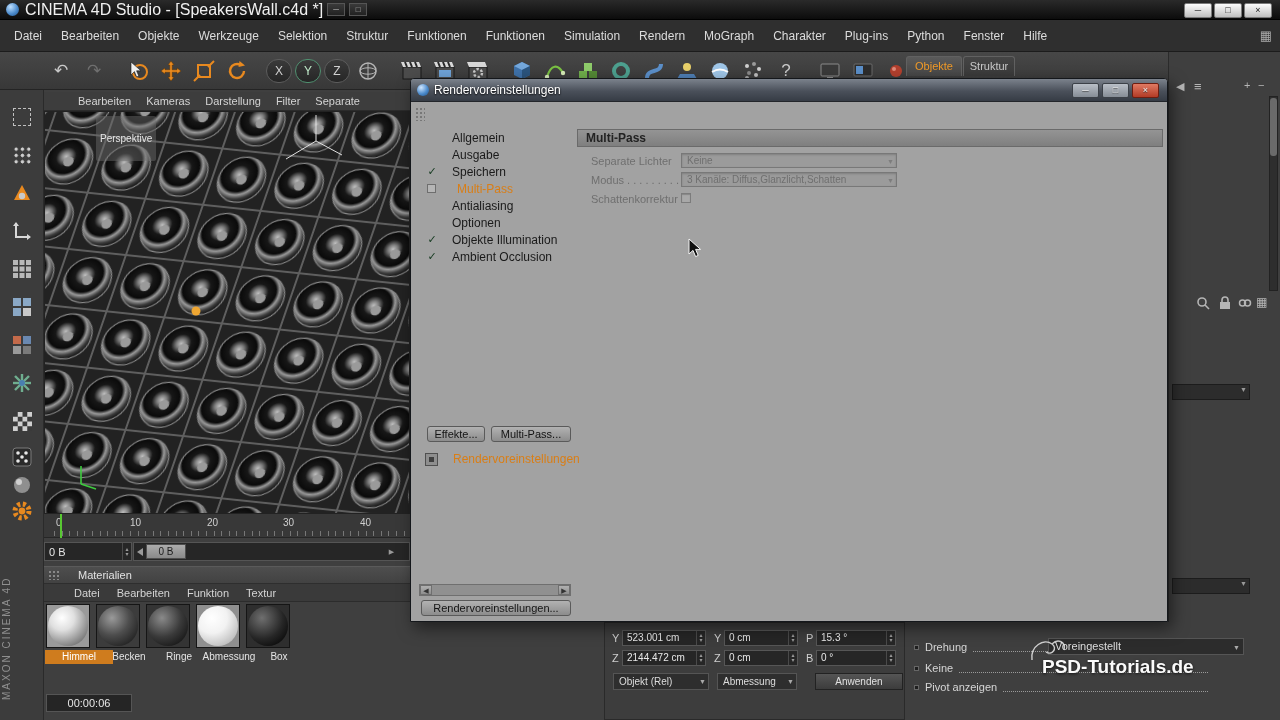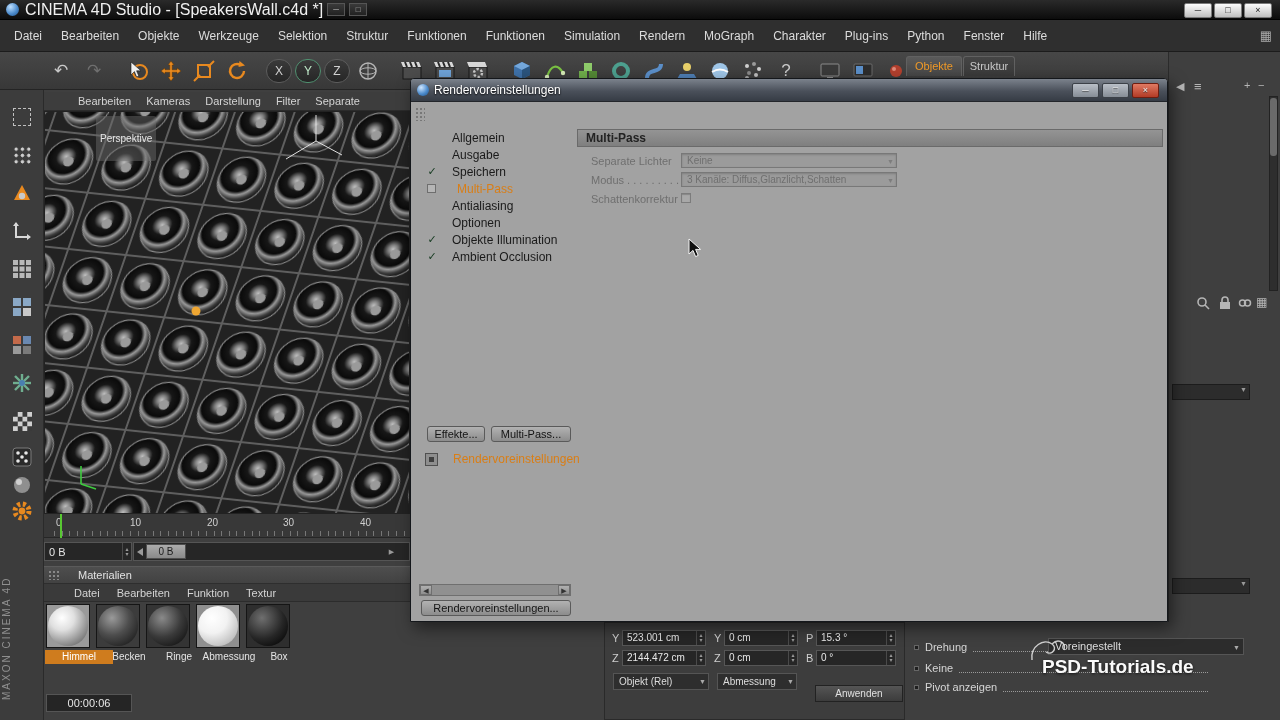--- a/index.html
+++ b/index.html
@@ -523,21 +523,21 @@
         <span>▴</span>
         <span>▾</span>
       </span></div>
   <span class="cl" style="left:201px;top:29px">B</span>
   <div class="cf" style="left:211px;top:27px;width:80px"><span>0 °</span><span class="spin">
         <span>▴</span>
         <span>▾</span>
       </span></div>
   <div class="cdd" style="left:8px;top:50px;width:96px"><span>Objekt (Rel)</span><span class="ar">▼</span></div>
   <div class="cdd" style="left:112px;top:50px;width:80px"><span>Abmessung</span><span class="ar">▼</span></div>
-  <div id="apply" style="left:210px;top:62px;width:88px">Anwenden</div>
+  <div id="apply" style="left:210px;top:50px;width:88px">Anwenden</div>
 </div>
 
 <div class="abs" id="rightstrip"></div>
 <span class="abs rs-icon" style="left:1176px;top:80px">◀</span>
 <span class="abs rs-icon" style="left:1194px;top:79px;font-size:13px">≡</span>
 <span class="abs rs-icon" style="left:1244px;top:79px">+</span>
 <span class="abs rs-icon" style="left:1258px;top:79px">−</span>
 <div class="abs" id="rs-scroll"></div>
 <div class="abs" id="rs-thumb"></div>
 <span class="abs" style="left:1196px;top:296px"><svg width="14" height="14">

